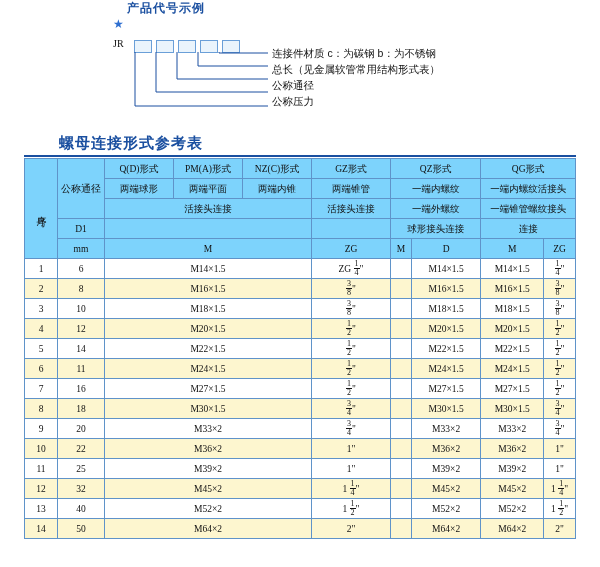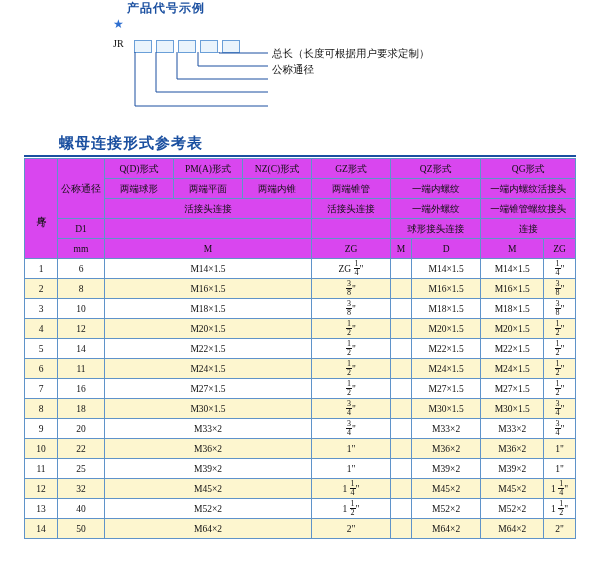--- a/index.html
+++ b/index.html
@@ -64,21 +64,21 @@
   }
   th,td{
     border:1px solid #5f93c9;
     text-align:center;
     vertical-align:middle;
     padding:1px 1px;
     line-height:12px;
     height:17px;
     color:#111;
   }
-  thead th{background:#d946ef;font-weight:normal;}
+  thead th{background:#7dd3fc;font-weight:normal;}
   .hdr-big{font-size:10px;}
   .vert{
     writing-mode:vertical-rl;
     text-orientation:upright;
     letter-spacing:2px;
     line-height:12px;
     font-size:10px;
   }
   tbody tr.odd td{background:#ffffff;}
   tbody tr.even td{background:#fdf6cf;}
@@ -111,22 +111,24 @@
 
       <path d="M177,52 L177,79 L268,79"></path>
 
       <path d="M156,52 L156,92 L268,92"></path>
 
       <path d="M135,52 L135,106 L268,106"></path>
     </g>
   </svg>
 
   <div class="legend">
-    <div>总长（长度可根据用户要求定制）</div>
+    <div>连接件材质  c：为碳钢  b：为不锈钢</div>
+    <div>总长（见金属软管常用结构形式表）</div>
     <div>公称通径</div>
+    <div>公称压力</div>
   </div>
 </div>
 
 <div class="sect-title">螺母连接形式参考表</div>
 <div class="sect-underline"></div>
 
 <div id="tbl-wrap">
 <table>
   <thead>
     <tr>

